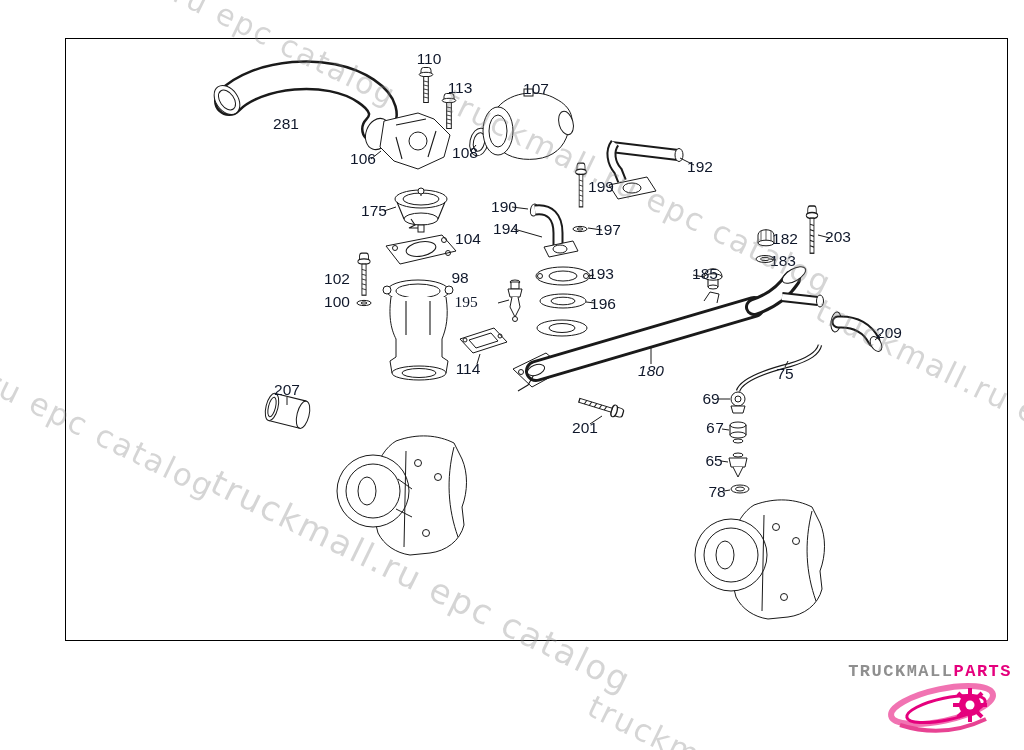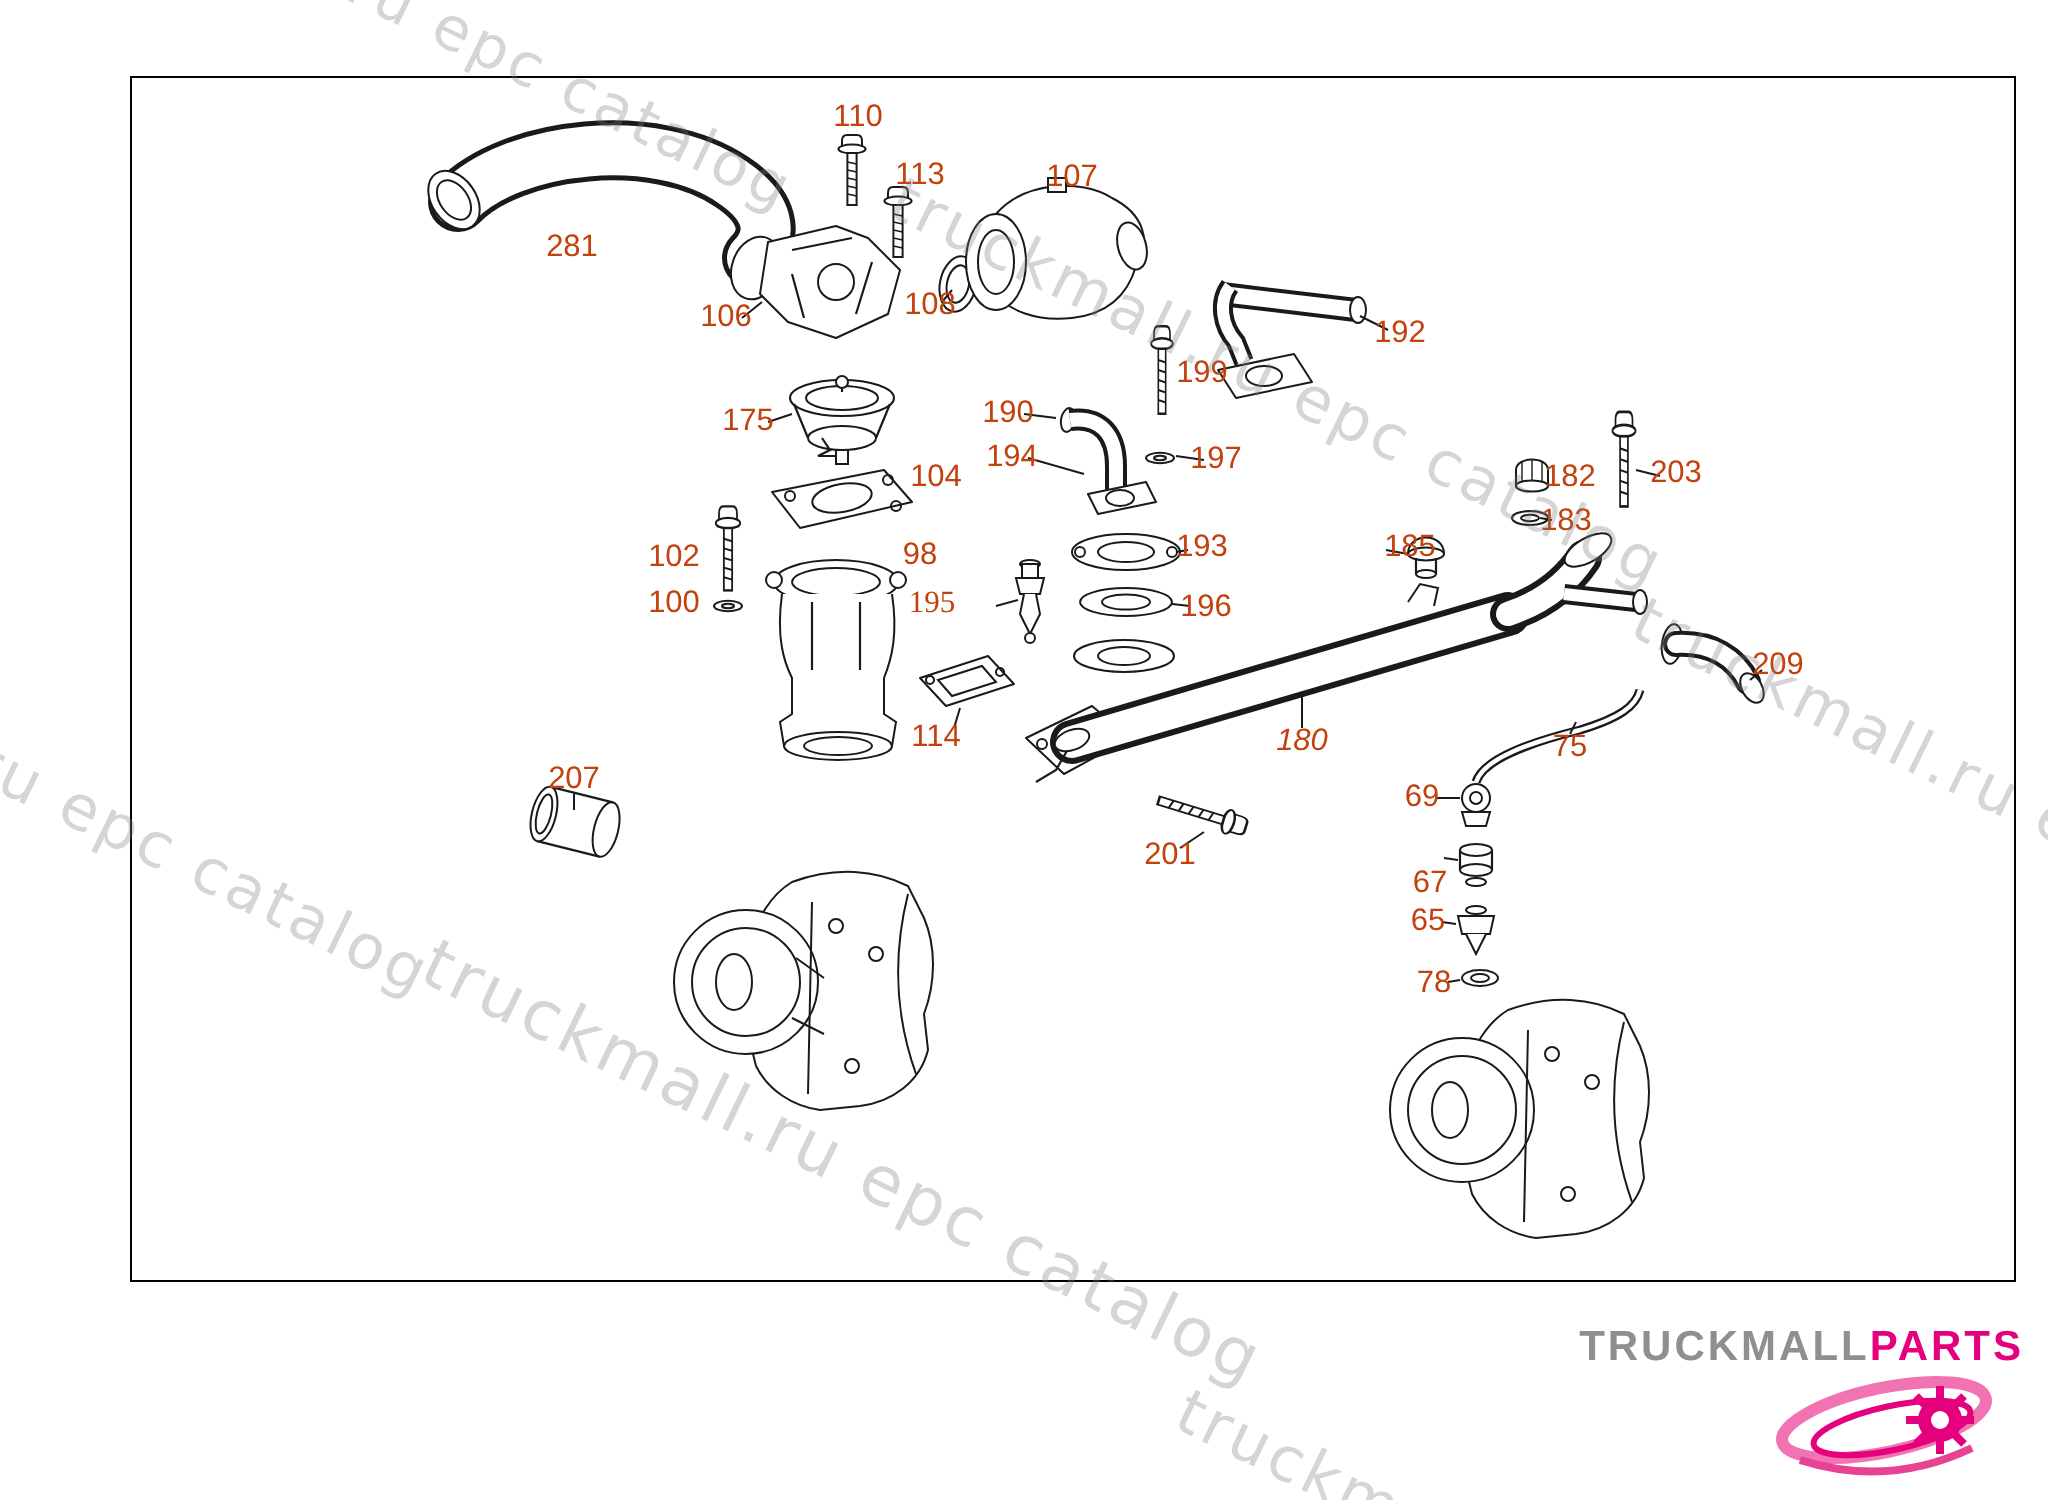--- a/index.html
+++ b/index.html
@@ -1,25 +1,25 @@
 <!DOCTYPE html>
 <html><head>
 <meta charset="utf-8">
 <style>
   *{margin:0;padding:0;box-sizing:border-box}
   html,body{width:1024px;height:750px;overflow:hidden;background:#fff}
   .page{position:relative;width:1024px;height:750px;background:#fff;font-family:"Liberation Sans",sans-serif}
   .frame{position:absolute;left:65px;top:38px;width:943px;height:603px;border:1px solid #000;background:#fff;z-index:1}
   .frame > svg{position:absolute;left:0;top:0;z-index:2}
   .label-layer{position:absolute;left:0;top:0;width:100%;height:100%;z-index:4}
-  .plabel{position:absolute;transform:translate(-50%,-50%);font-size:15.5px;color:#c2410c;white-space:nowrap}
+  .plabel{position:absolute;transform:translate(-50%,-50%);font-size:15.5px;color:#0f172a;white-space:nowrap}
   .wm-layer{position:absolute;left:0;top:0;width:1024px;height:750px;pointer-events:none;z-index:5}
   .wm{position:absolute;transform-origin:0 0;white-space:nowrap;letter-spacing:2px;font-family:"DejaVu Sans",sans-serif}
   .logo{position:absolute;right:12px;top:662px;text-align:right;z-index:6}
-  .logo-text{font-weight:bold;font-size:21px;letter-spacing:1.5px;font-family:Liberation Sans, sans-serif}
+  .logo-text{font-weight:bold;font-size:17px;letter-spacing:1.5px;font-family:Liberation Mono, monospace}
   .logo-gray{color:#8f8f8f}
   .logo-pink{color:#e5007d}
   .logo-swirl{display:block;margin:-4px 2px 0 auto}
   svg .ln{stroke:#1a1a1a;stroke-width:1.1;fill:none}
 </style>
 </head>
 <body>
 
 <div class="page">
 
@@ -305,21 +305,21 @@
         <div class="plabel" style="left: 271px; top: 263px;">100</div>
         <div class="plabel" style="left: 400px; top: 263px; font-family: Liberation Serif, serif;">195</div>
         <div class="plabel" style="left: 537px; top: 265px;">196</div>
         <div class="plabel" style="left: 823px; top: 294px; text-align: center;">209</div>
         <div class="plabel" style="left: 402px; top: 330px;">114</div>
         <div class="plabel" style="left: 585px; top: 332px; font-style: italic;">180</div>
         <div class="plabel" style="left: 719px; top: 335px;">75</div>
         <div class="plabel" style="left: 221px; top: 351px;">207</div>
         <div class="plabel" style="left: 645px; top: 360px;">69</div>
         <div class="plabel" style="left: 519px; top: 389px;">201</div>
-        <div class="plabel" style="left: 649px; top: 403px;">67</div>
+        <div class="plabel" style="left: 649px; top: 390px; font-family: Liberation Mono, monospace;">67</div>
         <div class="plabel" style="left: 648px; top: 422px;">65</div>
         <div class="plabel" style="left: 651px; top: 453px;">78</div>
       </div>
   </div>
 
   <div class="wm-layer">
       <span class="wm" style="left: 30px; top: -100px; font-size: 30px; color: rgba(125, 125, 125, 0.32); transform: rotate(26deg);">truckmall.ru epc catalog</span>
       <span class="wm" style="left: 455px; top: 82px; font-size: 31px; color: rgba(125, 125, 125, 0.32); transform: rotate(26deg);">truckmall.ru epc catalog</span>
       <span class="wm" style="left: -162px; top: 286px; font-size: 31px; color: rgba(125, 125, 125, 0.32); transform: rotate(26deg);">truckmall.ru epc catalog</span>
       <span class="wm" style="left: 222px; top: 462px; font-size: 34px; color: rgba(125, 125, 125, 0.32); transform: rotate(26deg);">truckmall.ru epc catalog</span>

